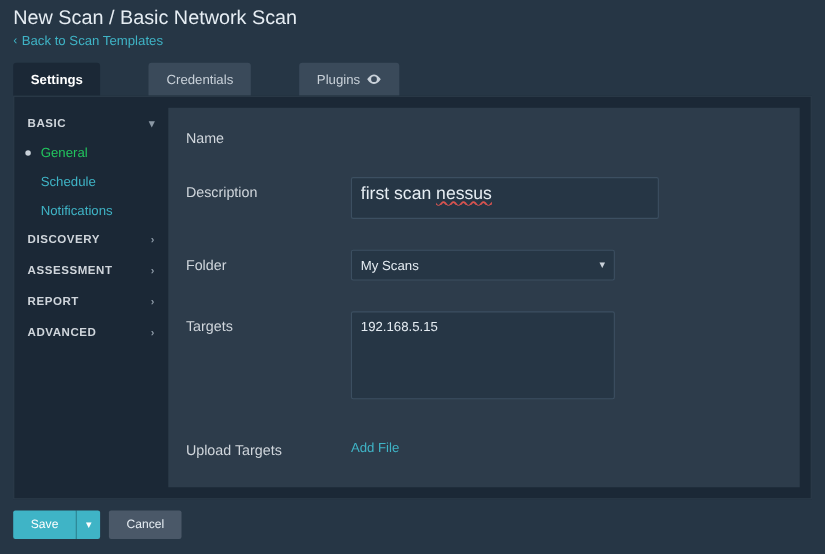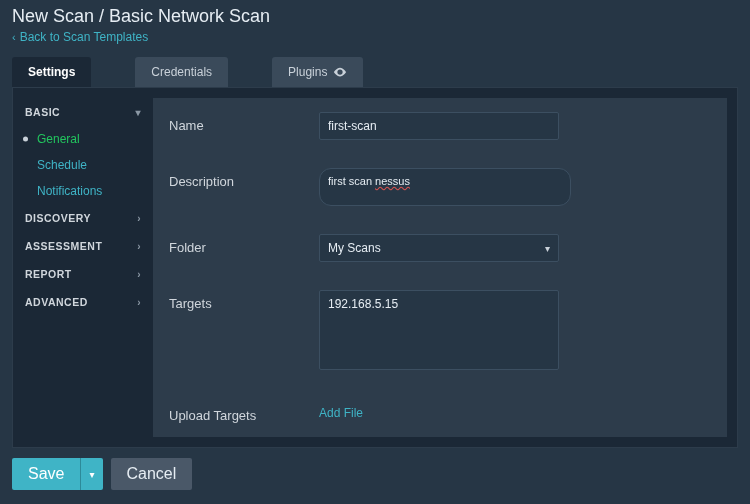--- a/index.html
+++ b/index.html
@@ -28,21 +28,21 @@
     width: 240px; background: #263645; border: 1px solid #3c4f61; color: #e6edf3;
     font-size: 12px; padding: 6px 8px; border-radius: 2px; font-family: inherit;
   }
   textarea { resize: none; }
   .desc { height: 38px; }
   .targets { height: 80px; }
   .select { display: flex; justify-content: space-between; align-items: center; cursor: pointer; }
   .select .arrow { font-size: 10px; color: #c9d1d9; }
   .addfile { color: #3fb4c6; font-size: 12px; cursor: pointer; padding-top: 4px; display: inline-block; }
   .footer { display: flex; gap: 8px; padding: 0 12px 14px 12px; align-items: center; }
-  .btn { padding: 7px 16px; font-size: 16px; border: none; cursor: pointer; border-radius: 2px; }
+  .btn { padding: 7px 16px; font-size: 11px; border: none; cursor: pointer; border-radius: 2px; }
   .btn-save-group { display: flex; }
   .btn-save { background: #3fb4c6; color: #fff; border-top-right-radius: 0; border-bottom-right-radius: 0; }
   .btn-save-drop { background: #3fb4c6; color: #fff; border-left: 1px solid #2d8a99; padding: 7px 8px; border-top-left-radius: 0; border-bottom-left-radius: 0; font-size: 10px; }
   .btn-cancel { background: #4a5868; color: #e6edf3; }
   .eye { display: inline-flex; align-items: center; }
   .eye svg { width: 14px; height: 10px; }
   .spellerr { text-decoration: underline wavy #d9534f; text-decoration-skip-ink: none; }
 </style>
 </head>
 <body>
@@ -106,29 +106,26 @@
       <div class="side-head">
         <span>ADVANCED</span>
         <span class="chevron">›</span>
       </div>
     </div>
 
     <div class="panel">
 
       <div class="row">
         <div class="lbl">Name</div>
-        <div class="ctrl">
-          <input type="text" value="first-scan" style="">
-        </div>
       </div>
 
       <div class="row">
         <div class="lbl">Description</div>
         <div class="ctrl">
-          <div class="desc" style="width: 252px; background: rgb(38, 54, 69); border: 1px solid rgb(60, 79, 97); color: rgb(230, 237, 243); font-size: 11px; padding: 6px 8px; border-radius: 12px; cursor: text;" contenteditable="true"><span>first scan </span><span class="spellerr">nessus</span></div>
+          <div class="desc" style="width: 280px; background: rgb(38, 54, 69); border: 1px solid rgb(60, 79, 97); color: rgb(230, 237, 243); font-size: 16px; padding: 6px 8px; border-radius: 2px; cursor: text;" contenteditable="true"><span>first scan </span><span class="spellerr">nessus</span></div>
         </div>
       </div>
 
       <div class="row">
         <div class="lbl">Folder</div>
         <div class="ctrl">
           <div class="select">
             <span>My Scans</span>
             <span class="arrow">▾</span>
           </div>

